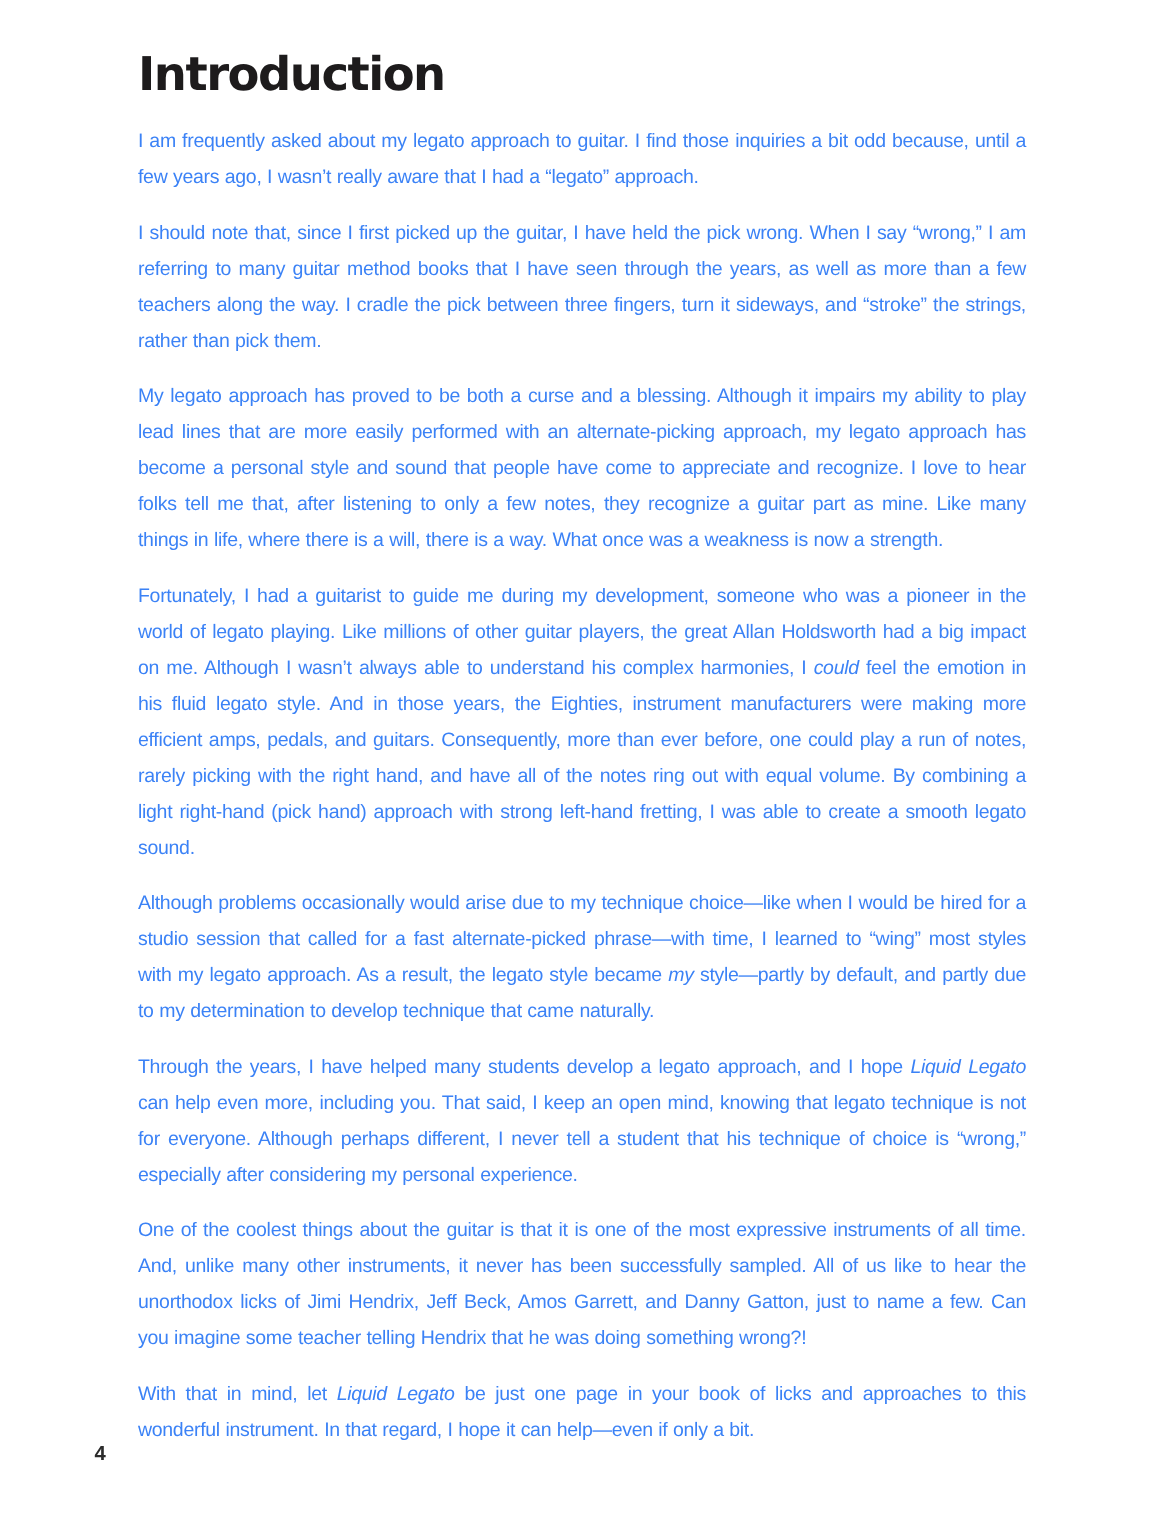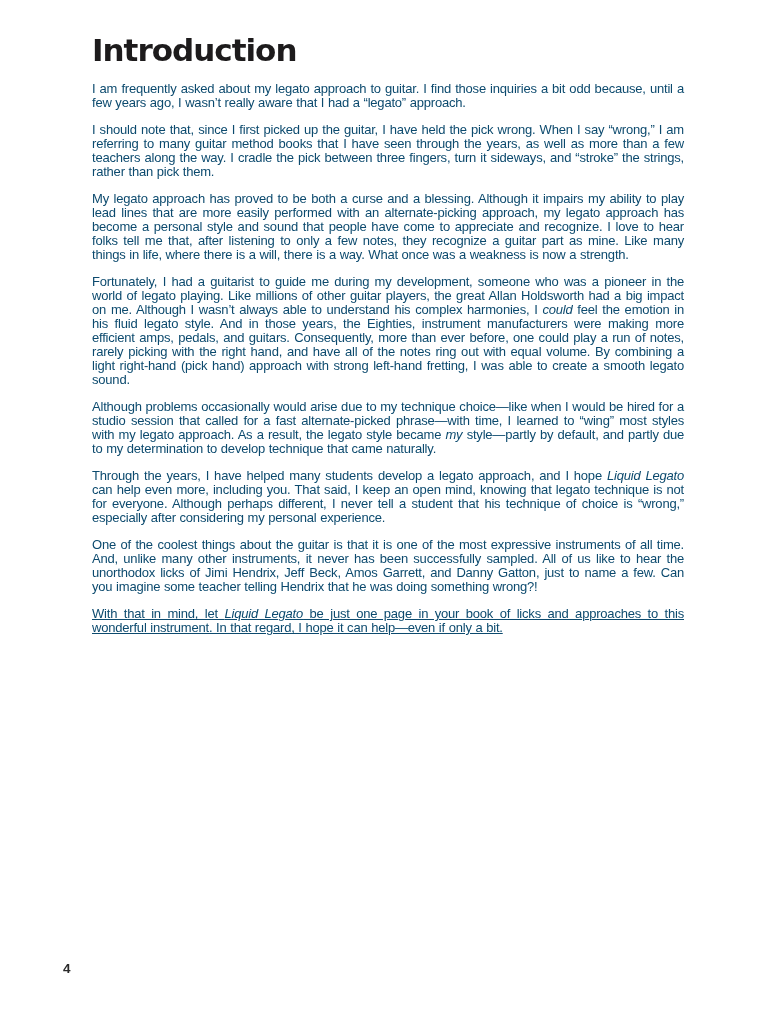--- a/index.html
+++ b/index.html
@@ -24,28 +24,28 @@
     font-family: "DejaVu Sans", sans-serif;
     font-weight: 900;
     font-size: 31px;
     letter-spacing: -1px;
     color: #1d1b1c;
     line-height: 1.08;
   }
   .paras { margin-top: 15px; }
   .para {
     font-size: 13px;
-    line-height: 14px;
+    line-height: 24px;
     letter-spacing: -0.2px;
-    color: #0c4a6e;
+    color: #3b82f6;
     text-align: justify;
     margin-bottom: 13px;
     word-spacing: 0.3px;
   }
-  .para:last-child { margin-bottom: 0; text-decoration: underline; }
+  .para:last-child { margin-bottom: 0; }
   .para em { font-style: italic; }
   .page-number {
     position: absolute;
     left: 63px;
     top: 961px;
     font-size: 13.5px;
     font-weight: bold;
     color: #2b2b2b;
   }
 </style>

